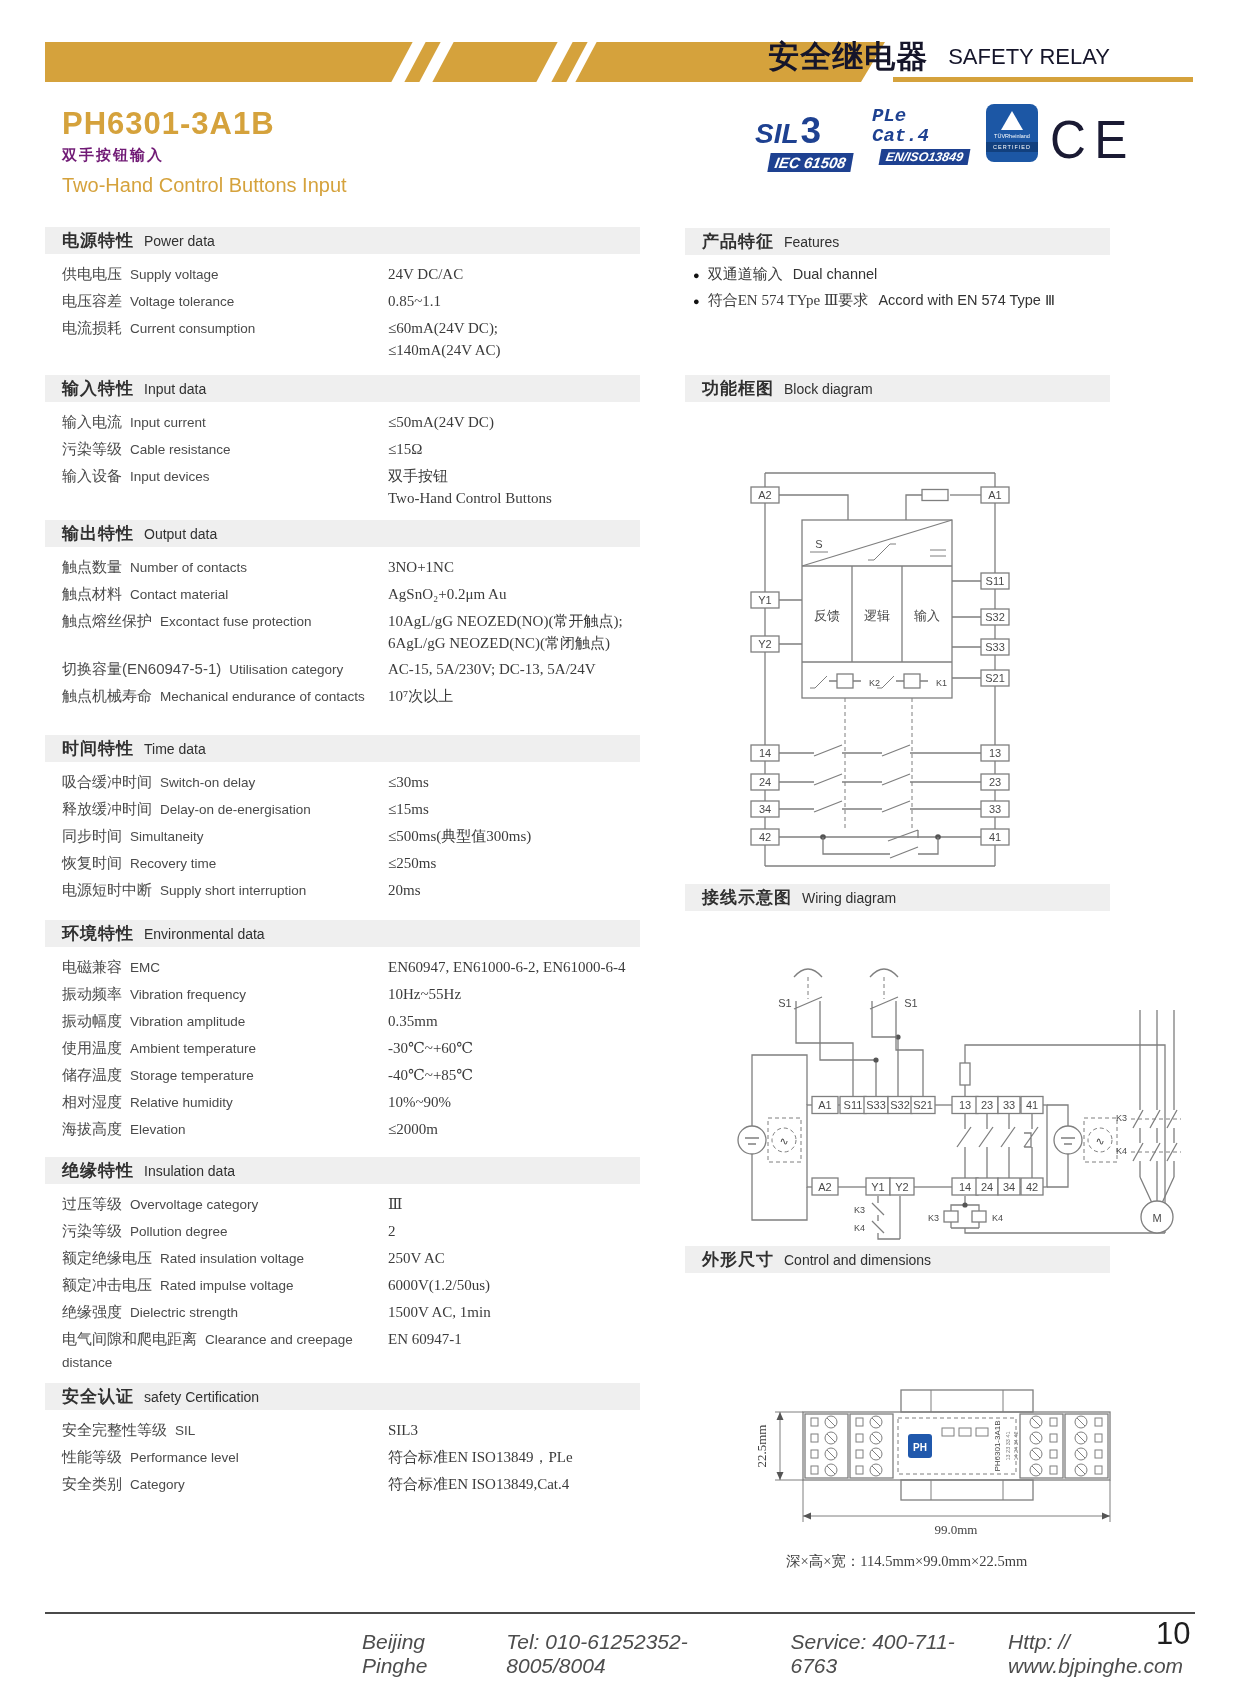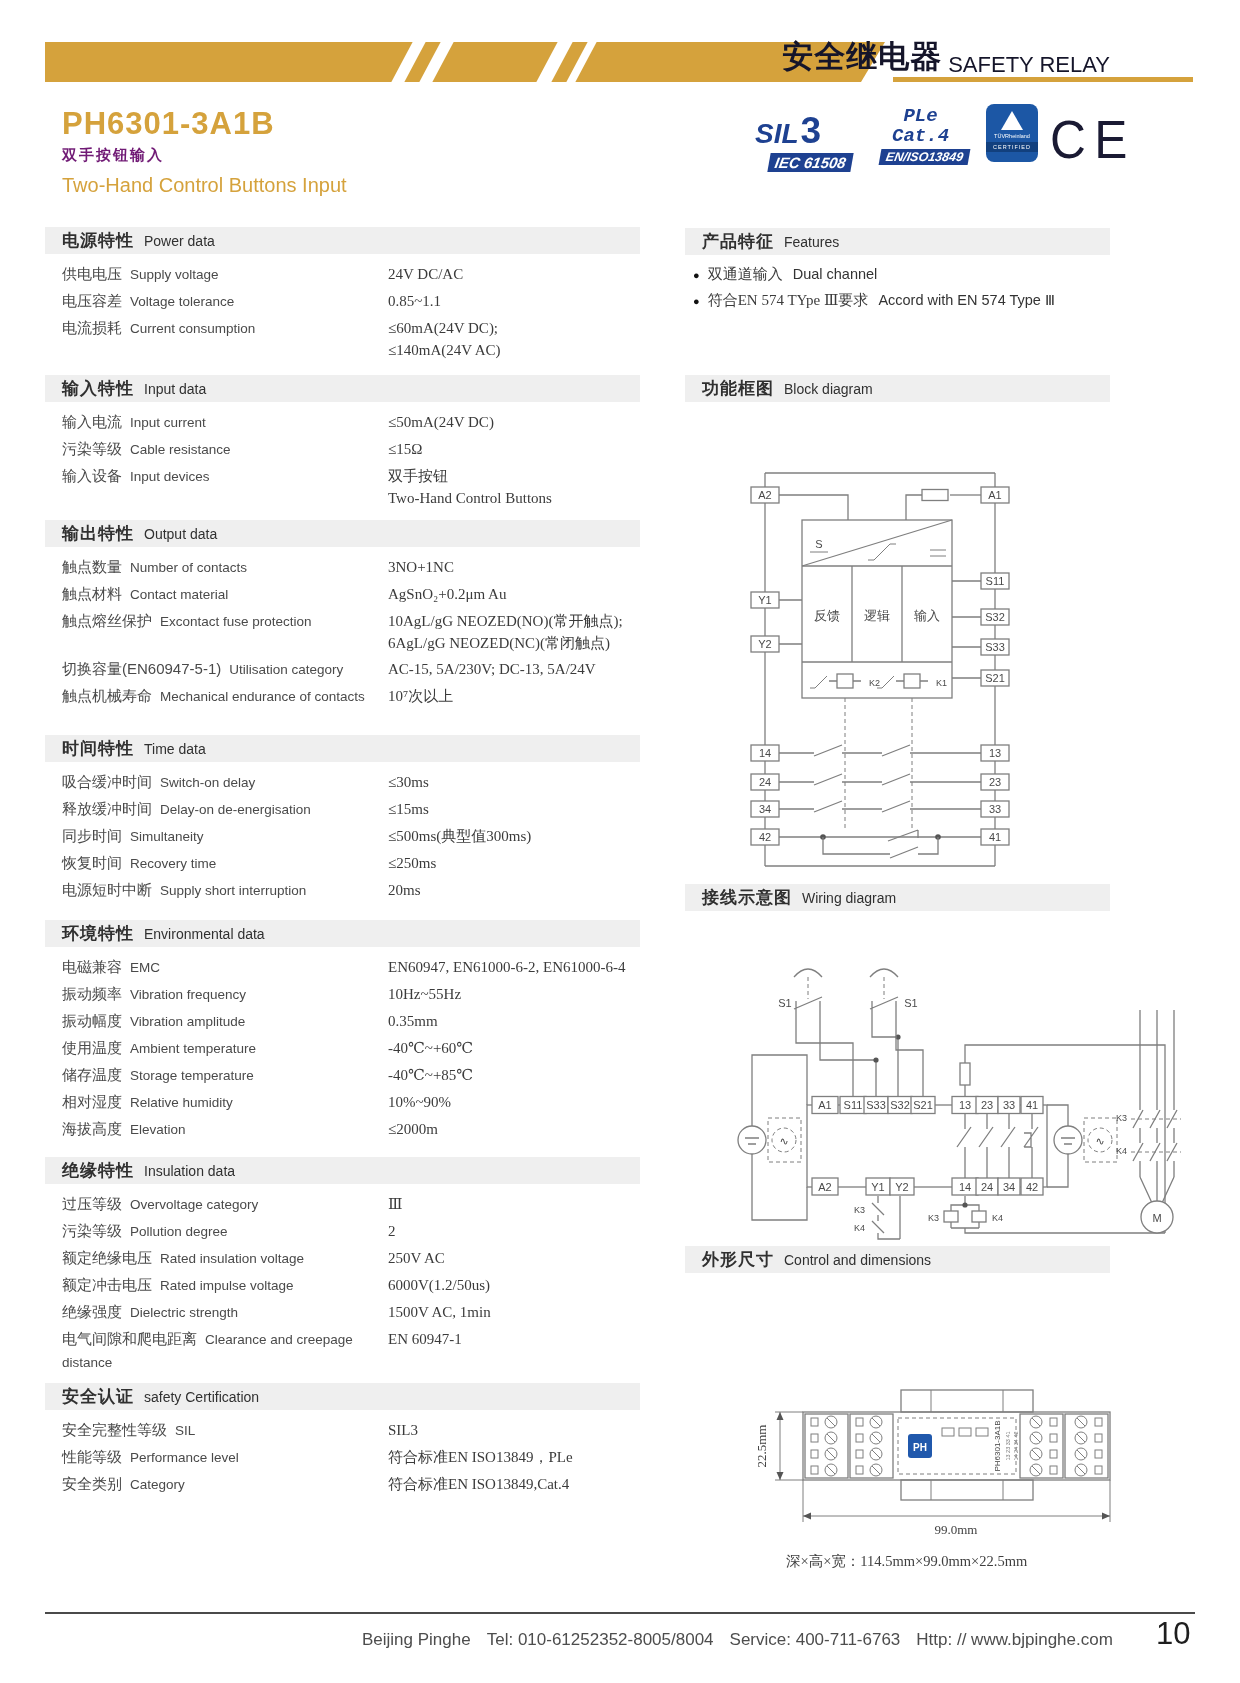--- a/index.html
+++ b/index.html
@@ -7,40 +7,40 @@
         font-family:"Liberation Sans","DejaVu Sans",sans-serif;color:#3c3c3c;overflow:hidden;}
 
   
   .gold-bar{position:absolute;left:45px;top:42px;width:612px;height:40px;background:#D5A23C;}
   .gold-wedge{position:absolute;left:657px;top:42px;width:228px;height:40px;background:#D5A23C;
               clip-path:polygon(0 0,100% 0,calc(100% - 24px) 100%,0 100%);}
   .gold-line{position:absolute;left:893px;top:77px;width:300px;height:5px;background:#D5A23C;}
   .bar-stripe{position:absolute;top:38px;height:48px;background:#ffffff;transform:skewX(-28deg);}
   .st1{left:402px;width:13px;} .st2{left:430px;width:13px;}
   .st3{left:547px;width:15px;} .st4{left:577px;width:9px;}
-  .brand{position:absolute;top:36px;right:130px;display:flex;align-items:flex-end;gap:6px;}
+  .brand{position:absolute;top:36px;right:130px;display:flex;align-items:center;gap:20px;}
   .brand-cn{font-size:31px;font-weight:bold;color:#15152a;letter-spacing:1px;}
   .brand-en{font-size:22px;color:#15152a;}
 
   
   .model{position:absolute;left:62px;top:106px;font-size:31px;font-weight:bold;color:#D5A23C;letter-spacing:1px;}
   .sub-cn{position:absolute;left:62px;top:146px;font-size:15px;font-weight:700;color:#701a75;letter-spacing:2px;}
   .sub-en{position:absolute;left:62px;top:174px;font-size:20px;color:#D5A23C;}
 
   
   .cert{position:absolute;color:#1E4191;}
   .sil-grp{left:755px;top:110px;}
   .sil-row{display:flex;align-items:baseline;}
   .sil-txt{font-size:28px;font-weight:800;font-style:italic;}
   .sil-num{font-size:37px;font-weight:600;margin-left:2px;}
   .blue-badge{display:inline-block;background:#1E4191;color:#fff;font-style:italic;font-weight:bold;
               padding:1px 6px;transform:skewX(-10deg);}
   .sil-badge{font-size:15px;margin:1px 0 0 14px;}
   .ple-grp{left:872px;top:106px;font-family:"Liberation Mono","DejaVu Sans Mono",monospace;}
-  .ple-l1,.ple-l2{font-size:19px;font-weight:bold;font-style:italic;line-height:20px;text-align:center;}
+  .ple-l1,.ple-l2{font-size:19px;font-weight:bold;font-style:italic;line-height:20px;}
   .ple-badge{font-size:12.5px;margin:3px 0 0 8px;font-family:"Liberation Sans",sans-serif;}
   .tuv{left:986px;top:104px;width:52px;height:58px;background:#1C57A5;border-radius:8px;
        display:flex;flex-direction:column;align-items:center;justify-content:flex-start;overflow:hidden;}
   .tuv-tri{width:0;height:0;border-left:11px solid transparent;border-right:11px solid transparent;
            border-bottom:19px solid #ffffff;margin-top:7px;}
   .tuv-name{color:#fff;font-size:5.5px;margin-top:3px;white-space:nowrap;}
   .tuv-cert{background:#12407e;color:#fff;font-size:5.5px;width:100%;text-align:center;
             padding:2px 0;margin-top:3px;letter-spacing:1px;}
   .ce{left:1050px;top:108px;font-size:54px;font-weight:500;letter-spacing:9px;color:#1a1a33;
       transform:scaleX(.92);transform-origin:left top;}
@@ -76,21 +76,21 @@
   .dtxt-cjk{fill:#4a4a4a;font-size:13px;text-anchor:middle;}
   .dtxt-sm{fill:#4a4a4a;font-size:9px;}
   .ddash{stroke:#7f7f7f;stroke-width:1;fill:none;stroke-dasharray:4 3;}
   .ddot{fill:#555;}
   .dim-txt{fill:#3f3f3f;font-family:"Liberation Serif","DejaVu Serif",serif;font-size:13px;text-anchor:middle;}
   .outline-note{position:absolute;left:742px;top:1552px;font-family:"Liberation Serif","DejaVu Serif",serif;
                 font-size:14.5px;color:#3f3f3f;margin-left:44px;}
 
   
   .foot-line{position:absolute;left:45px;top:1612px;width:1150px;height:2px;background:#4a4a4a;}
-  .foot-row{position:absolute;left:362px;top:1630px;display:flex;gap:16px;font-size:17px;color:#4d4d4d;}
+  .foot-row{position:absolute;left:362px;top:1630px;display:flex;gap:16px;font-size:21px;color:#4d4d4d;font-style:italic;}
   .page-num{position:absolute;left:1156px;top:1616px;font-size:31px;color:#1e1e1e;}
 </style>
 </head>
 <body>
 
 <div class="page">
 
   <div class="gold-bar"></div>
   <div class="bar-stripe st1"></div>
   <div class="bar-stripe st2"></div>
@@ -242,21 +242,21 @@
         <div class="spec-row">
           <span class="lbl"><span class="cn">振动频率</span><span class="en">Vibration frequency</span></span>
           <span class="val">10Hz~55Hz</span>
         </div>
         <div class="spec-row">
           <span class="lbl"><span class="cn">振动幅度</span><span class="en">Vibration amplitude</span></span>
           <span class="val">0.35mm</span>
         </div>
         <div class="spec-row">
           <span class="lbl"><span class="cn">使用温度</span><span class="en">Ambient temperature</span></span>
-          <span class="val">-40℃~+60℃</span>
+          <span class="val">-30℃~+60℃</span>
         </div>
         <div class="spec-row">
           <span class="lbl"><span class="cn">储存温度</span><span class="en">Storage temperature</span></span>
           <span class="val">-40℃~+85℃</span>
         </div>
         <div class="spec-row">
           <span class="lbl"><span class="cn">相对湿度</span><span class="en">Relative humidity</span></span>
           <span class="val">10%~90%</span>
         </div>
         <div class="spec-row">

